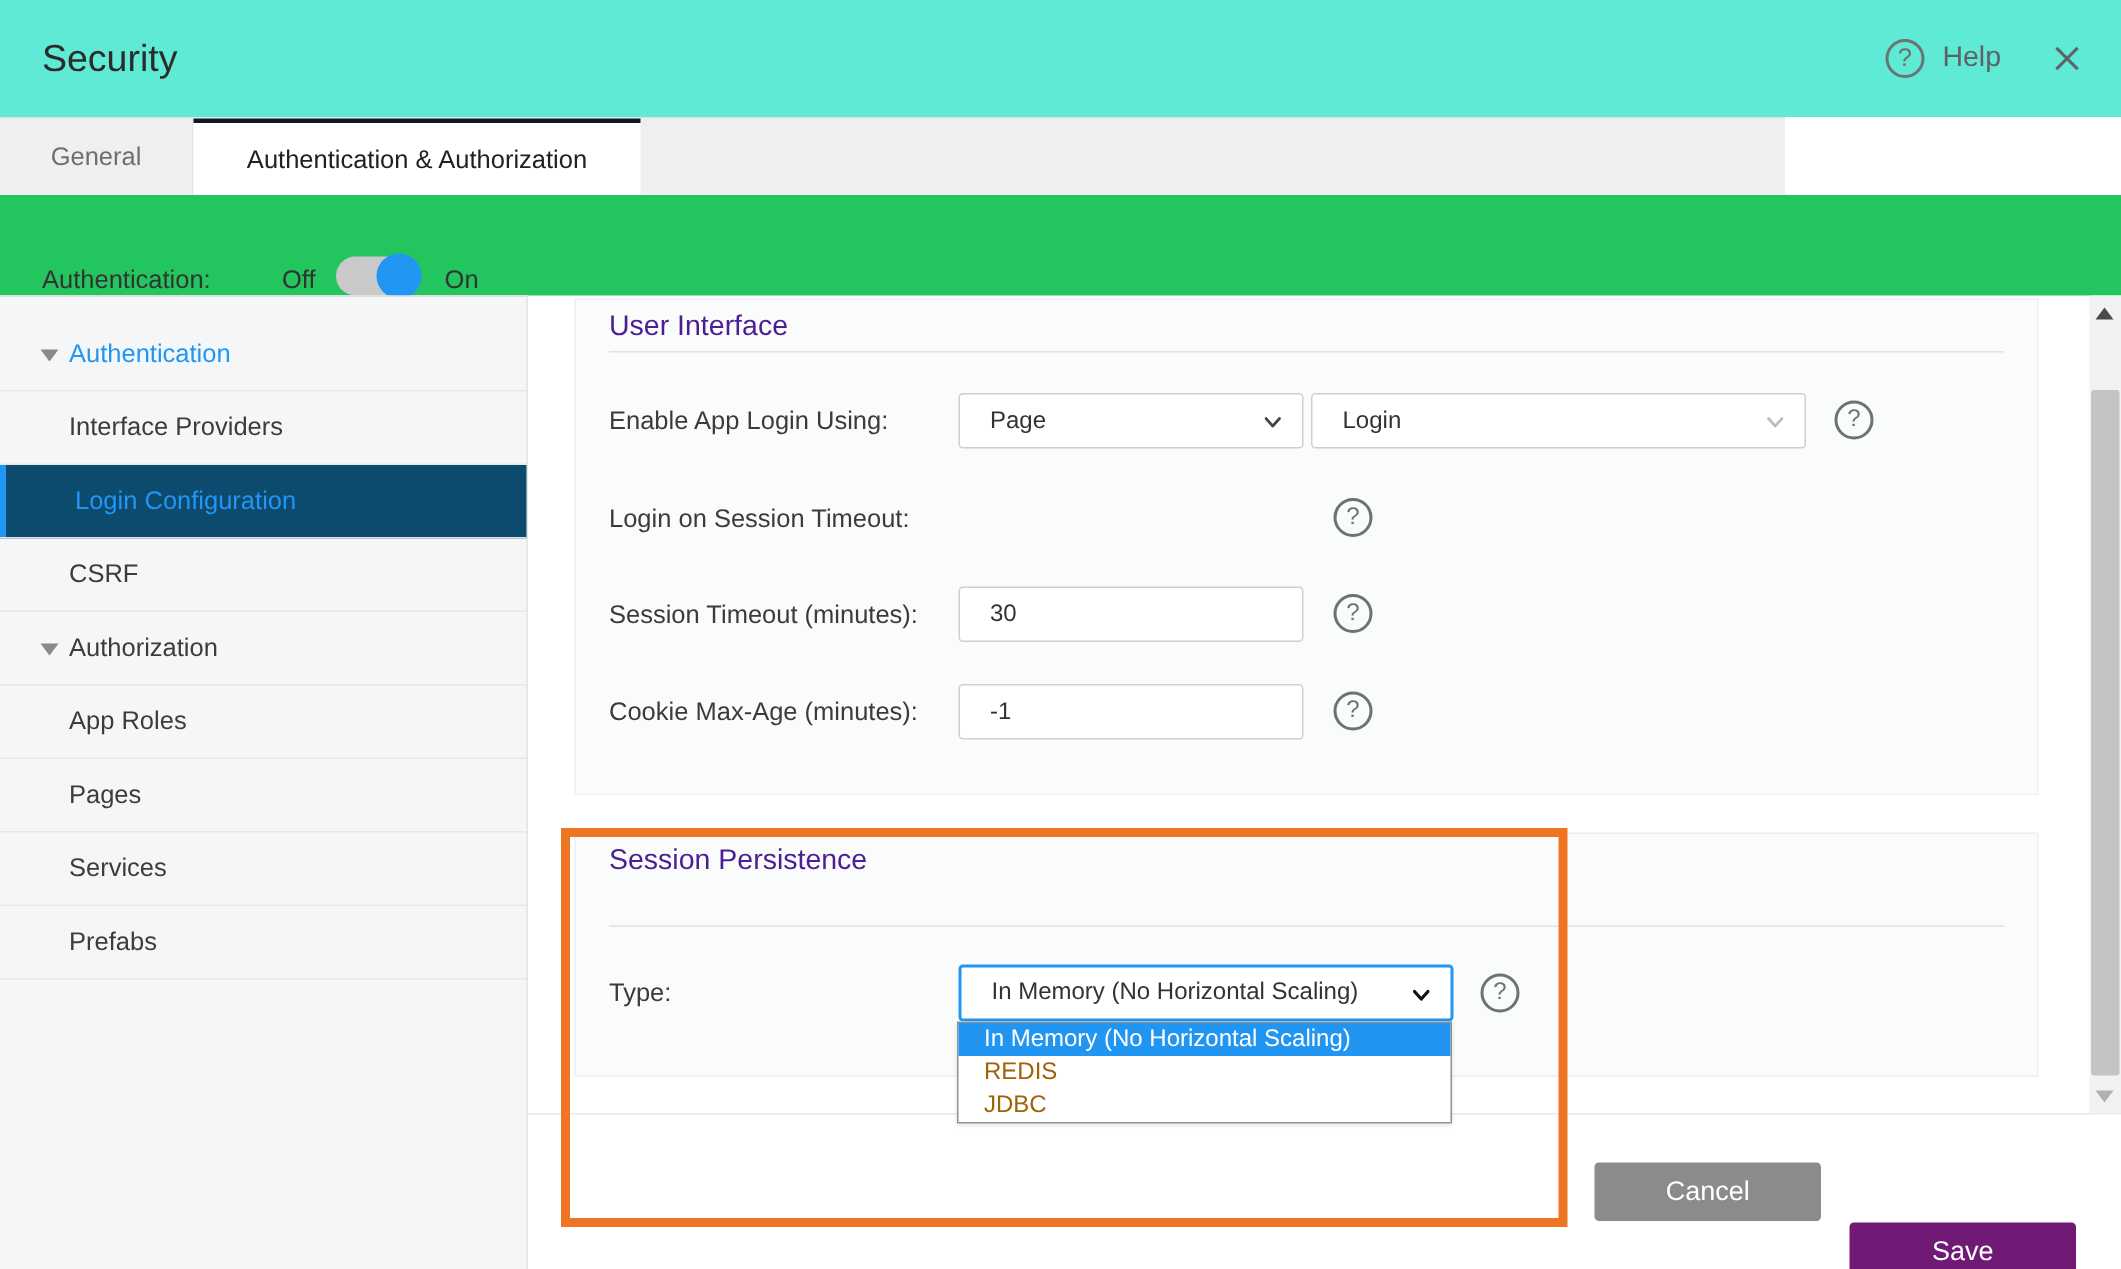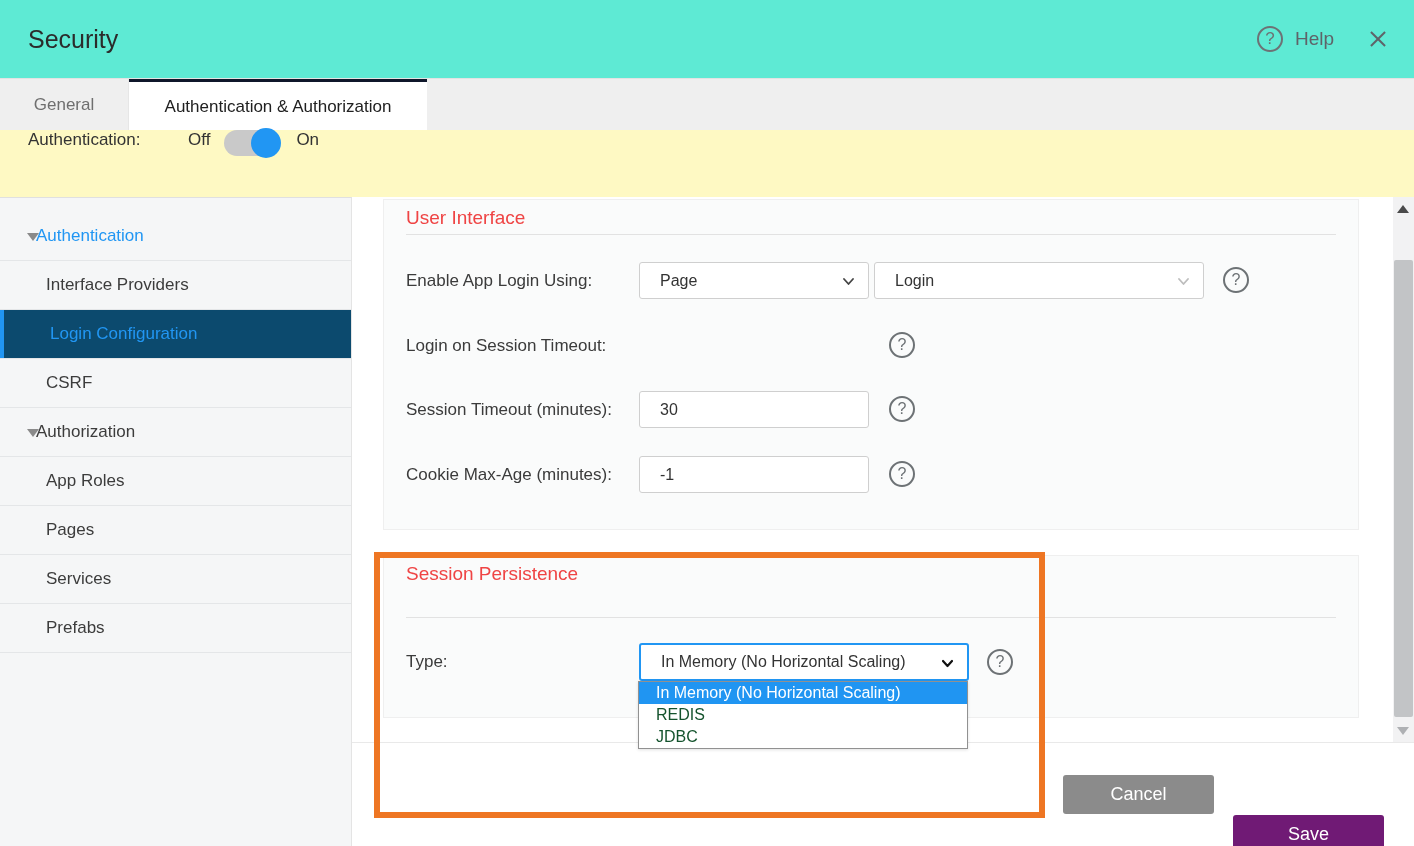--- a/index.html
+++ b/index.html
@@ -30,37 +30,37 @@
   .header-help-label { font-size:19px; color:#5f6368; margin-right:14px; }
   .close-x { width:24px; height:24px; position:relative; cursor:pointer; margin-left:6px; }
   .close-x::before, .close-x::after {
     content:""; position:absolute; left:2px; top:11px; width:20px; height:2px; background:#5f6368;
   }
   .close-x::before { transform: rotate(45deg); }
   .close-x::after  { transform: rotate(-45deg); }
 
   
   .tabbar {
-    position:absolute; left:0; top:78px; width:1414px; height:52px;
+    position:absolute; left:0; top:78px; width:1190px; height:52px;
     background:#efefef; border-top:1px solid #e3e3e3;padding-left:23px;
   }
   .tab {
     position:absolute; top:0; height:52px; text-align:center; line-height:52px; font-size:17px;
     cursor:pointer;
   }
   .tab-general { left:0; width:129px; color:#6f6f6f; border-right:1px solid #e6e6e6; }
   .tab-active {
     left:129px; width:298px; background:#ffffff; color:#212121;
     border-top:3px solid #0f172a; line-height:49px; height:53px;
   }
 
   
   .toggle-row {
-    position:absolute; left:0; top:130px; width:1414px; height:67px; background:#fef9c3;
-    display:flex; align-items:flex-start; padding-left:28px;
+    position:absolute; left:0; top:130px; width:1414px; height:67px; background:#22c55e;
+    display:flex; align-items:flex-end; padding-left:28px;
   }
   .toggle-label { font-size:17px; color:#333; width:160px; }
   .toggle-off { font-size:17px; color:#333; margin-right:14px; }
   .toggle-on  { font-size:17px; color:#333; margin-left:16px; }
   .toggle-pill {
     position:relative; width:56px; height:26px; border-radius:13px; background:#c9c9c9; cursor:pointer;
   }
   .toggle-knob {
     position:absolute; right:-1px; top:-2px; width:30px; height:30px; border-radius:50%;
     background:#2196f3;
@@ -69,42 +69,42 @@
   
   .sidebar {
     position:absolute; left:0; top:197px; width:352px; height:649px;
     background:#f5f6f7; border-top:1px solid #e0e0e0; border-right:1px solid #e4e4e4;
     padding-top:14px;
   }
   .side-item {
     position:relative; height:49px; line-height:48px; font-size:17px; color:#3c3c3c;
     border-bottom:1px solid #e4e6e8; padding-left:46px; cursor:pointer; background:transparent;
   }
-  .side-item.group { padding-left:36px; }
+  .side-item.group { padding-left:46px; }
   .tri {
     position:absolute; left:27px; top:21px; width:0; height:0;
     border-left:6px solid transparent; border-right:6px solid transparent;
     border-top:8px solid #8a8a8a;
   }
   .side-item.group-blue { color:#2196f3; }
   .side-item.selected {
     background:#0c4a6e; color:#2196f3; padding-left:50px;
   }
   .side-item.selected::before {
     content:""; position:absolute; left:0; top:0; width:4px; height:100%; background:#2196f3;
   }
 
   
   .panel {
     position:absolute; left:383px; width:976px; background:#fafbfb; border:1px solid #efefef;
   }
   .panel-ui { top:199px; height:331px; }
   .panel-sp { top:555px; height:163px; }
   .panel-title {
-    position:absolute; left:22px; top:7px; font-size:19px; color:#ef4444;
+    position:absolute; left:22px; top:7px; font-size:19px; color:#4c1d95;
   }
   .panel-divider {
     position:absolute; left:22px; top:34px; width:930px; height:1px; background:#e2e2e2;
   }
   .panel-sp .panel-divider { top:61px; }
 
   .form-label {
     position:absolute; left:22px; height:37px; line-height:37px; font-size:17px; color:#3b3b3b;
   }
   .ctrl {
@@ -141,21 +141,21 @@
     border:2px solid #2196f3; border-radius:3px; line-height:34px;
   }
   .help-sp { left:603px; top:93px; }
 
   
   .dropdown-list {
     position:absolute; left:638px; top:681px; width:330px; background:#fff;
     border:1px solid #919191; z-index:6; box-shadow:0 1px 3px rgba(0,0,0,0.12);
   }
   .dropdown-option {
-    height:22px; line-height:22px; font-size:16px; color:#14532d; padding-left:17px; cursor:pointer;
+    height:22px; line-height:22px; font-size:16px; color:#a16207; padding-left:17px; cursor:pointer;
     white-space:nowrap; overflow:hidden;
   }
   .dropdown-option.highlight { background:#2095f2; color:#fff; }
 
   
   .footer-divider {
     position:absolute; left:352px; top:742px; width:1062px; height:1px; background:#e9e9e9;
   }
   .btn {
     position:absolute; top:775px; width:151px; height:39px; border:none; border-radius:3px;

